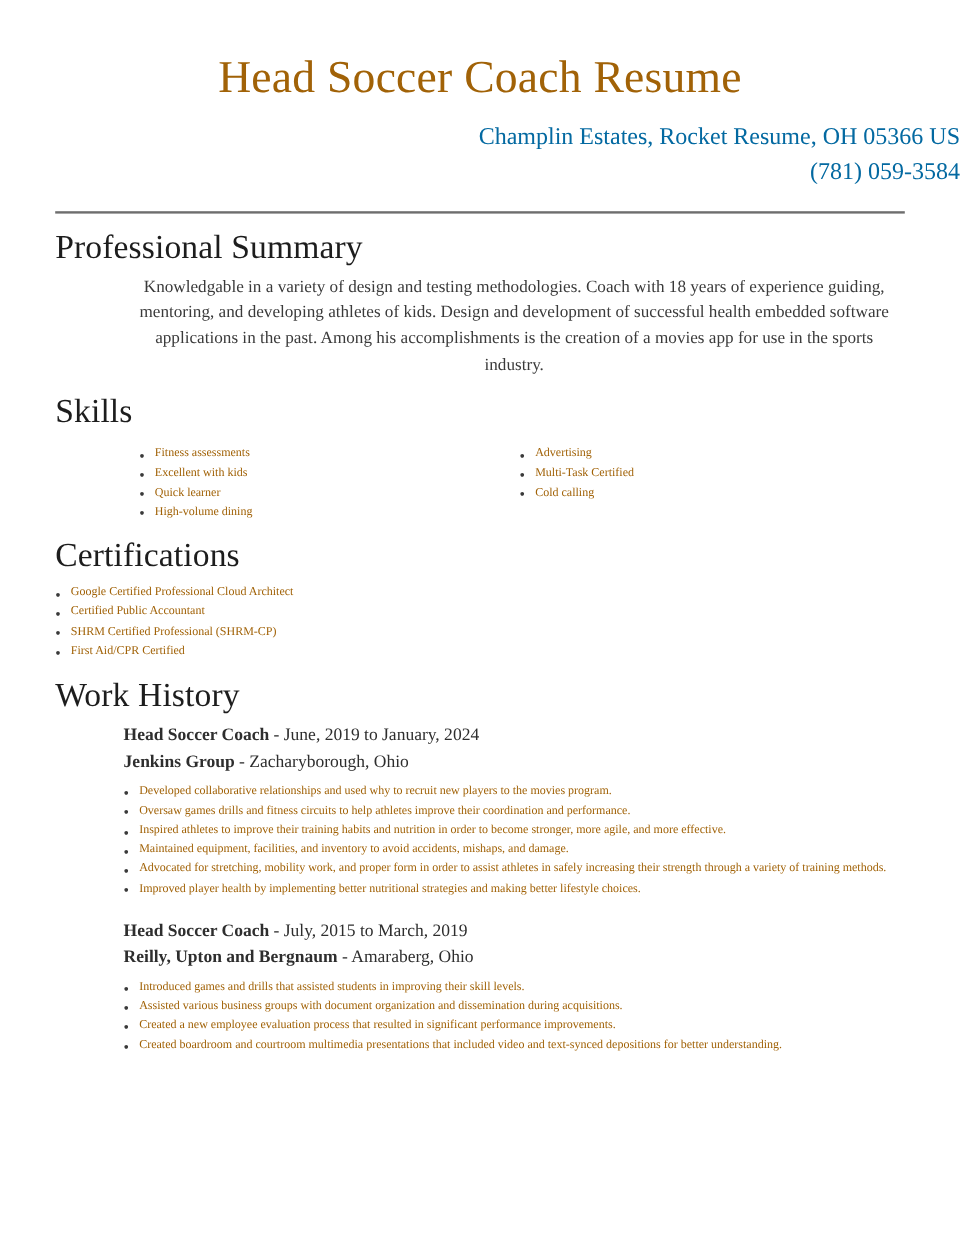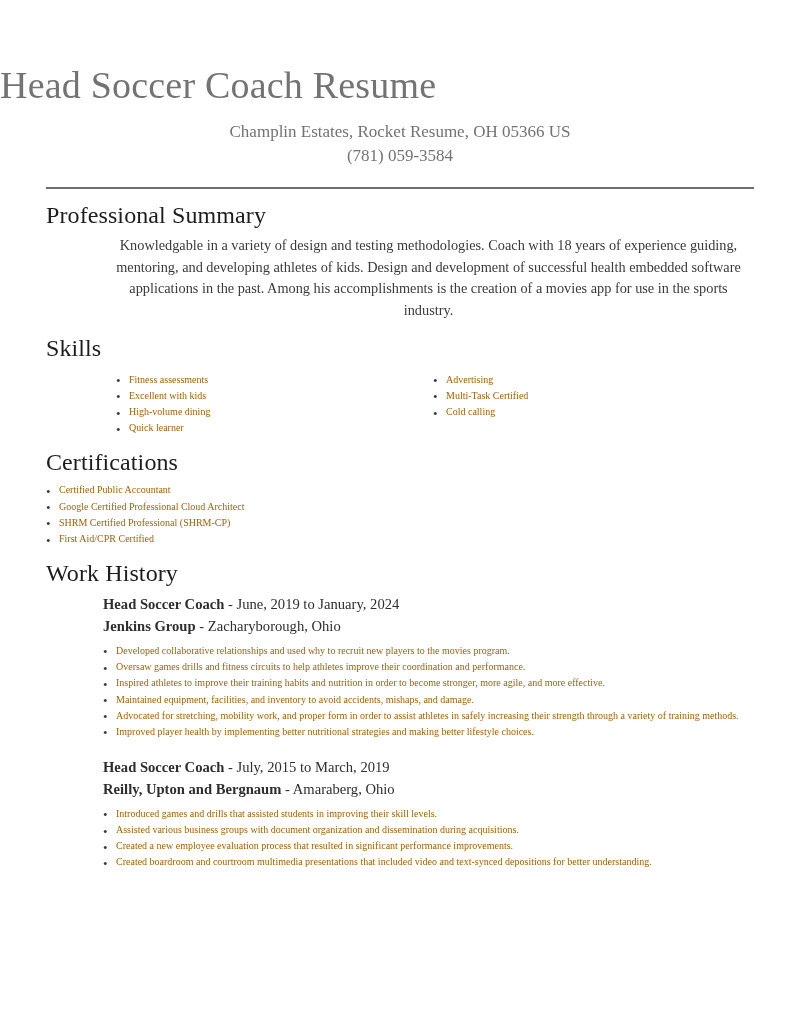--- a/index.html
+++ b/index.html
@@ -19,52 +19,54 @@
   .page {
     position: relative;
     width: 800px;
     height: 1035px;
     overflow: hidden;
     box-sizing: border-box;
   }
 
   
   .doc-title {
+    text-align: center;
     font-size: 38px;
     font-weight: 400;
-    color: #737373;
+    color: #a16207;
     letter-spacing: 0.2px;
     margin: 0;
-    padding-top: 64px;
+    padding-top: 44px;
     line-height: 1.12;
   }
   .contact-block {
     text-align: center;
     margin-top: 13px;
   }
   .contact-line {
-    font-size: 17px;
-    color: #737373;
+    font-size: 20px;
+    color: #0369a1;
     line-height: 1.45;
+    text-align: right;
   }
 
   .header-rule {
     border: none;
     border-top: 2px solid #6e6e6e;
     margin: 18px 46px 0 46px;
     height: 0;
   }
 
   
   .section {
     margin-left: 46px;
     margin-right: 46px;
   }
   .section-title {
-    font-size: 24px;
+    font-size: 28px;
     font-weight: 400;
     color: #1d1d1d;
     margin: 0;
     padding-top: 11px;
     line-height: 1.25;
     letter-spacing: 0.1px;
   }
 
   .summary-text {
     font-size: 14.3px;
@@ -157,39 +159,39 @@
     <p class="summary-text">Knowledgable in a variety of design and testing methodologies. Coach with 18 years of experience guiding, mentoring, and developing athletes of kids. Design and development of successful health embedded software applications in the past. Among his accomplishments is the creation of a movies app for use in the sports industry.</p>
   </div>
 
   <div class="section">
     <h2 class="section-title">Skills</h2>
     <div class="skills-grid">
       <div class="skills-col">
         <ul class="bullets">
           <li>Fitness assessments</li>
           <li>Excellent with kids</li>
+          <li>Quick learner</li>
           <li>High-volume dining</li>
-          <li>Quick learner</li>
         </ul>
       </div>
       <div class="skills-col second">
         <ul class="bullets">
           <li>Advertising</li>
           <li>Multi-Task Certified</li>
           <li>Cold calling</li>
         </ul>
       </div>
     </div>
   </div>
 
   <div class="section">
     <h2 class="section-title">Certifications</h2>
     <ul class="bullets cert-list">
+      <li>Google Certified Professional Cloud Architect</li>
       <li>Certified Public Accountant</li>
-      <li>Google Certified Professional Cloud Architect</li>
       <li>SHRM Certified Professional (SHRM-CP)</li>
       <li>First Aid/CPR Certified</li>
     </ul>
   </div>
 
   <div class="section">
     <h2 class="section-title">Work History</h2>
 
     <div class="jobs">
 

